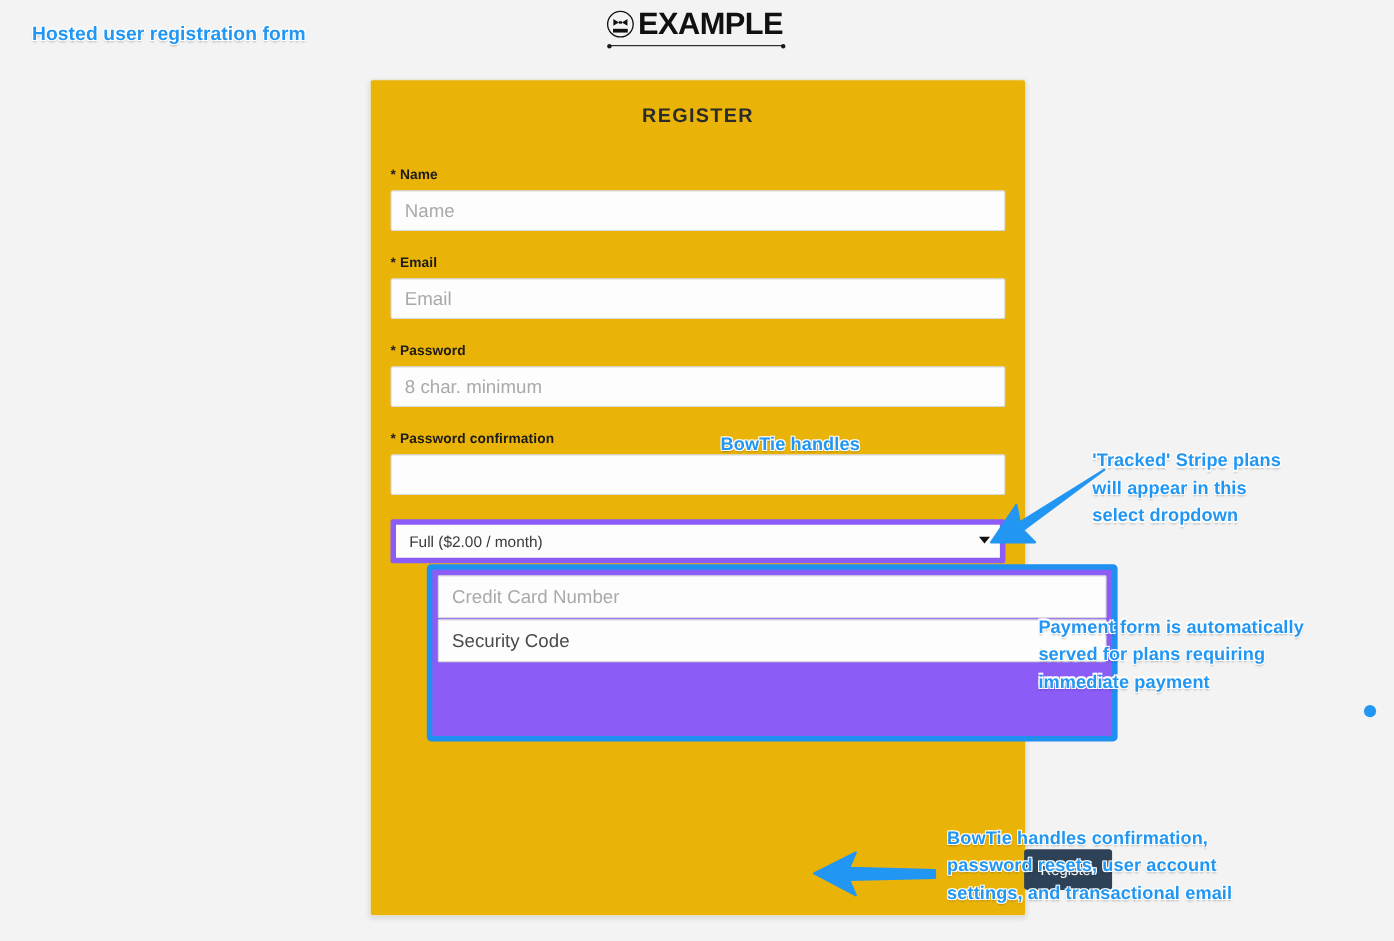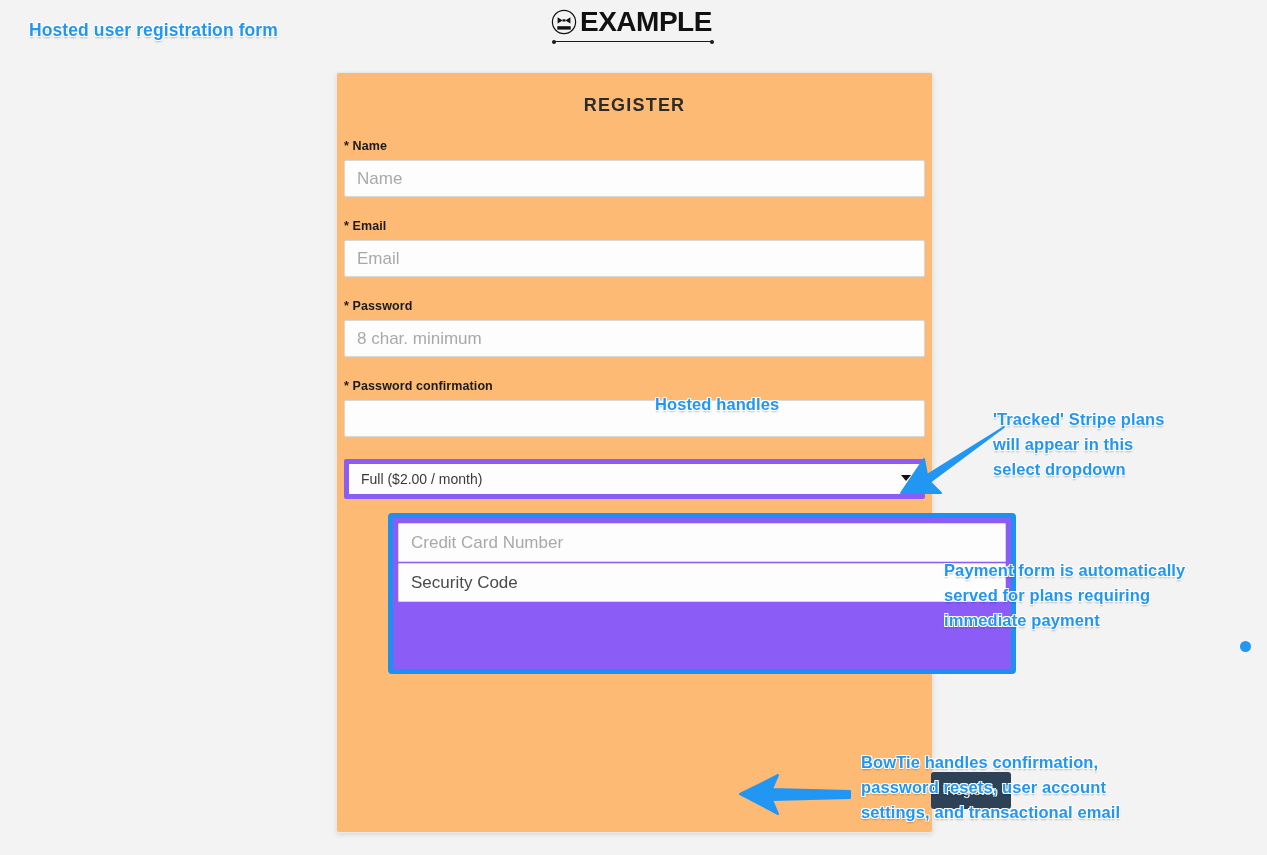--- a/index.html
+++ b/index.html
@@ -43,34 +43,34 @@
     background: #1a1a1a;
   }
   #logo-rule:before { left: -1px; }
   #logo-rule:after { right: -1px; }
 
   
   #card {
     position: absolute;
     left: 336px; top: 72px;
     width: 597px; height: 761px;
-    background: #fdba74;
+    background: #eab308;
     border: 1px solid #e8e8e8;
     border-radius: 3px;
     box-shadow: 0 2px 5px rgba(0,0,0,0.10);
   }
   #register-title {
     margin: 22px 0 0 0;
     text-align: center;
     font-size: 18px;
     font-weight: bold;
     letter-spacing: 1.2px;
     color: #2b2b2b;
   }
-  .form-area { padding: 0 7px; margin-top: 23px; }
+  .form-area { padding: 0 18px; margin-top: 36px; }
   .field-label {
     font-size: 12.5px;
     font-weight: bold;
     color: #1b1b1b;
     margin: 0 0 7px 0;
     letter-spacing: 0.1px;
   }
   .text-input {
     display: block;
     width: 100%;
@@ -232,21 +232,21 @@
     <button id="register-btn">Register</button>
 
   </div>
 
   <div id="payment-block">
     <input class="text-input" id="cc-number" type="text" placeholder="Credit Card Number" style="">
     <input class="text-input" id="cc-security" type="text" placeholder="Security Code" style="">
   </div>
 
   <div class="anno" id="anno-hosted">Hosted user registration form</div>
-  <div class="anno" id="anno-bowtie-handles">Hosted handles</div>
+  <div class="anno" id="anno-bowtie-handles">BowTie handles</div>
   <div class="anno" id="anno-tracked">'Tracked' Stripe plans
 will appear in this
 select dropdown</div>
   <div class="anno" id="anno-payment">Payment form is automatically
 served for plans requiring
 immediate payment</div>
   <div class="anno" id="anno-bowtie-email">BowTie handles confirmation,
 password resets, user account
 settings, and transactional email</div>
 

